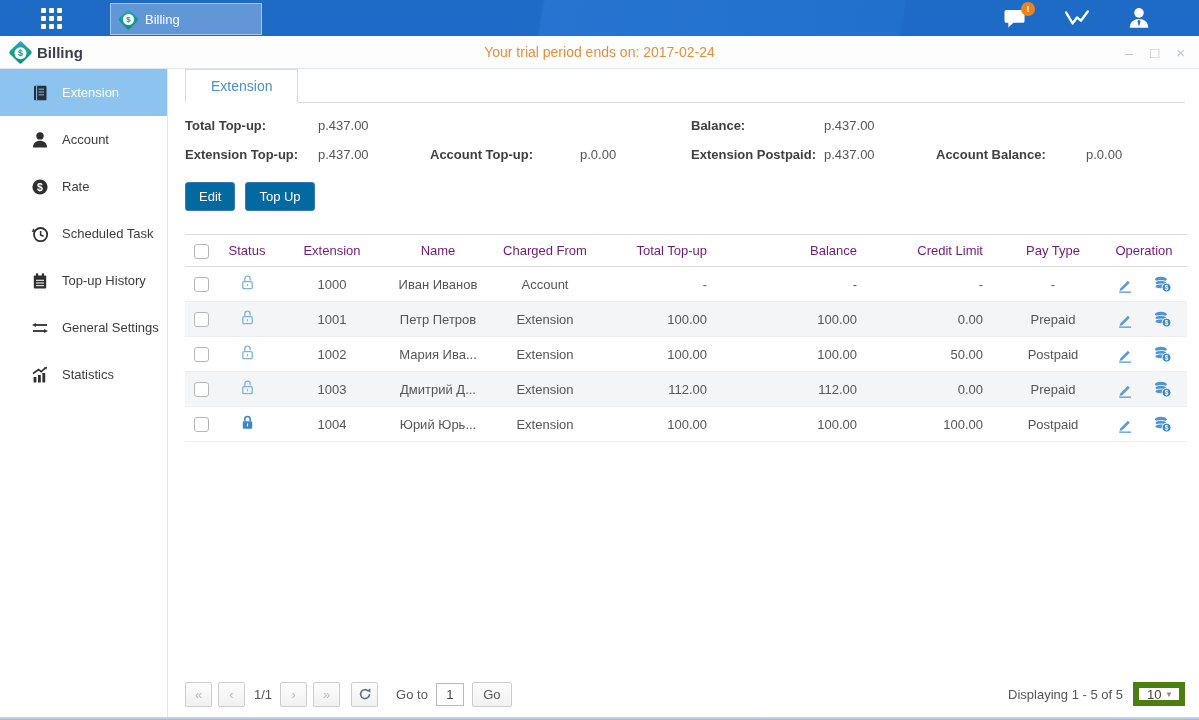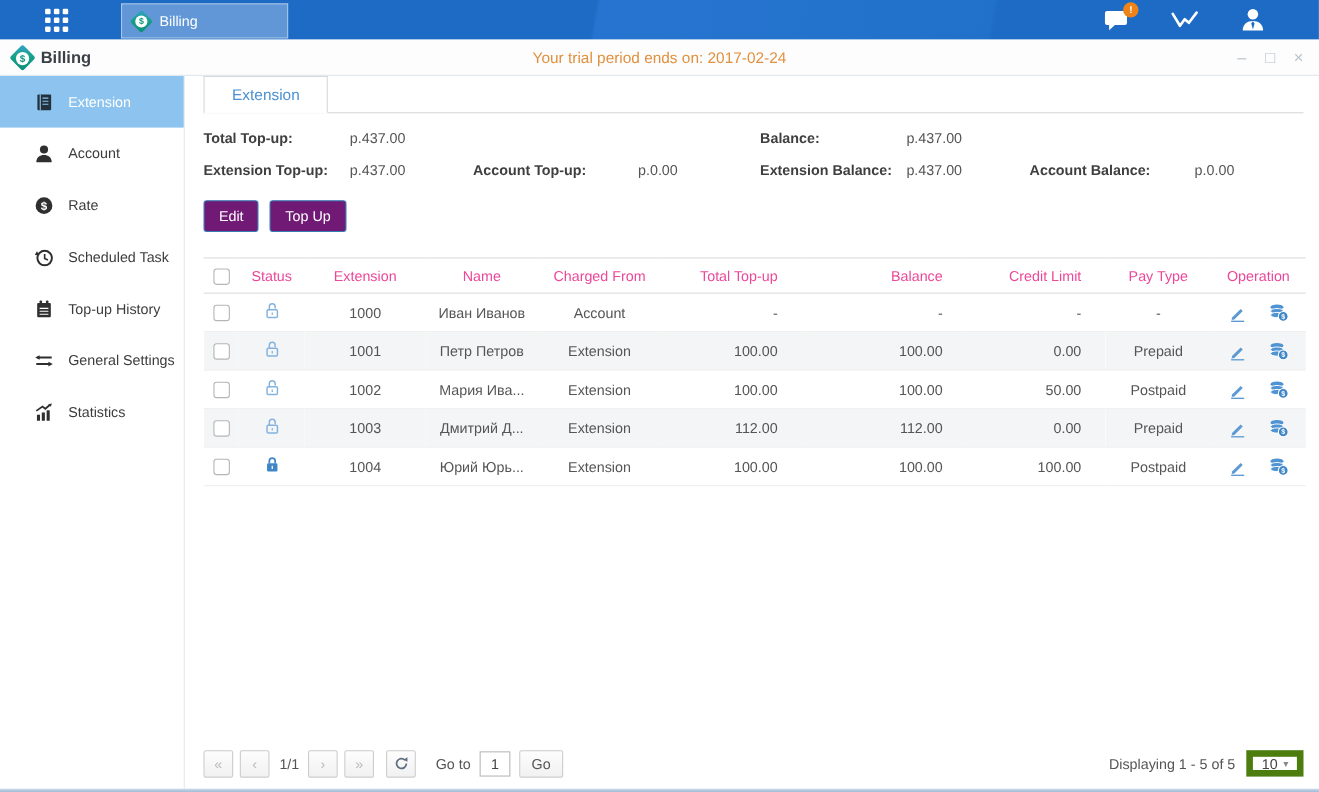--- a/index.html
+++ b/index.html
@@ -39,24 +39,24 @@
   .main { flex:1; display:flex; flex-direction:column; padding:0 14px 0 17px; min-width:0; }
   .tabbar { height:34px; border-bottom:1px solid #d9d9d9; display:flex; flex:none; }
   .tab { padding:0 25px; line-height:32px; font-size:14px; color:#4a90d2; background:#fff; border:1px solid #d9d9d9; border-bottom:1px solid #fff; margin-bottom:-1px; cursor:pointer; }
 
   .stats { margin-top:15px; display:grid; grid-template-columns:1fr 1fr; font-size:13px; flex:none;gap:12px; }
   .stat-half { display:grid; grid-template-columns:133px 112px 150px auto; row-gap:14px; align-items:center; }
   .stat-label { font-weight:bold; color:#3f3f3f; }
   .stat-value { color:#555; }
 
   .btn-row { margin-top:20px; margin-bottom:23px; display:flex; gap:10px; flex:none; }
-  .btn-blue { background:#701a75; color:#fff; border:1px solid #3679b5; border-radius:3px; font-size:13px; padding:6px 13px; cursor:pointer; font-family:inherit; }
+  .btn-blue { background:#0369a1; color:#fff; border:1px solid #3679b5; border-radius:3px; font-size:13px; padding:6px 13px; cursor:pointer; font-family:inherit; }
 
   table { width:100%; border-collapse:collapse; font-size:13px; color:#555; table-layout:fixed; flex:none; }
-  thead th { border-top:1px solid #dcdcdc; border-bottom:1px solid #dcdcdc; height:32px; font-weight:normal; color:#ec4899; }
+  thead th { border-top:1px solid #dcdcdc; border-bottom:1px solid #dcdcdc; height:32px; font-weight:normal; color:#701a75; }
   tbody td { height:35px; }
   tbody tr { border-bottom:1px solid #efefef; }
   tbody tr.striped { background:#f4f5f6; }
   th, td { text-align:center; overflow:hidden; white-space:nowrap; }
   .col-num { text-align:right; padding-right:22px; }
   .checkbox { display:inline-block; width:15px; height:15px; border:1px solid #b5b5b5; border-radius:3px; background:#fff; cursor:pointer; vertical-align:middle; }
   .ops { display:flex; justify-content:center; align-items:center; gap:20px; }
   .ops span { cursor:pointer; display:flex; }
   .lock { display:inline-flex; cursor:pointer; }
 
@@ -215,21 +215,21 @@
           <span class="stat-label">Extension Top-up:</span>
           <span class="stat-value">p.437.00</span>
           <span class="stat-label">Account Top-up:</span>
           <span class="stat-value">p.0.00</span>
         </div>
         <div class="stat-half">
           <span class="stat-label">Balance:</span>
           <span class="stat-value">p.437.00</span>
           <span></span>
             <span></span>
-          <span class="stat-label">Extension Balance:</span>
+          <span class="stat-label">Extension Postpaid:</span>
           <span class="stat-value">p.437.00</span>
           <span class="stat-label">Account Balance:</span>
           <span class="stat-value">p.0.00</span>
         </div>
       </div>
 
       <div class="btn-row">
         <button class="btn-blue">Edit</button>
         <button class="btn-blue">Top Up</button>
       </div>

